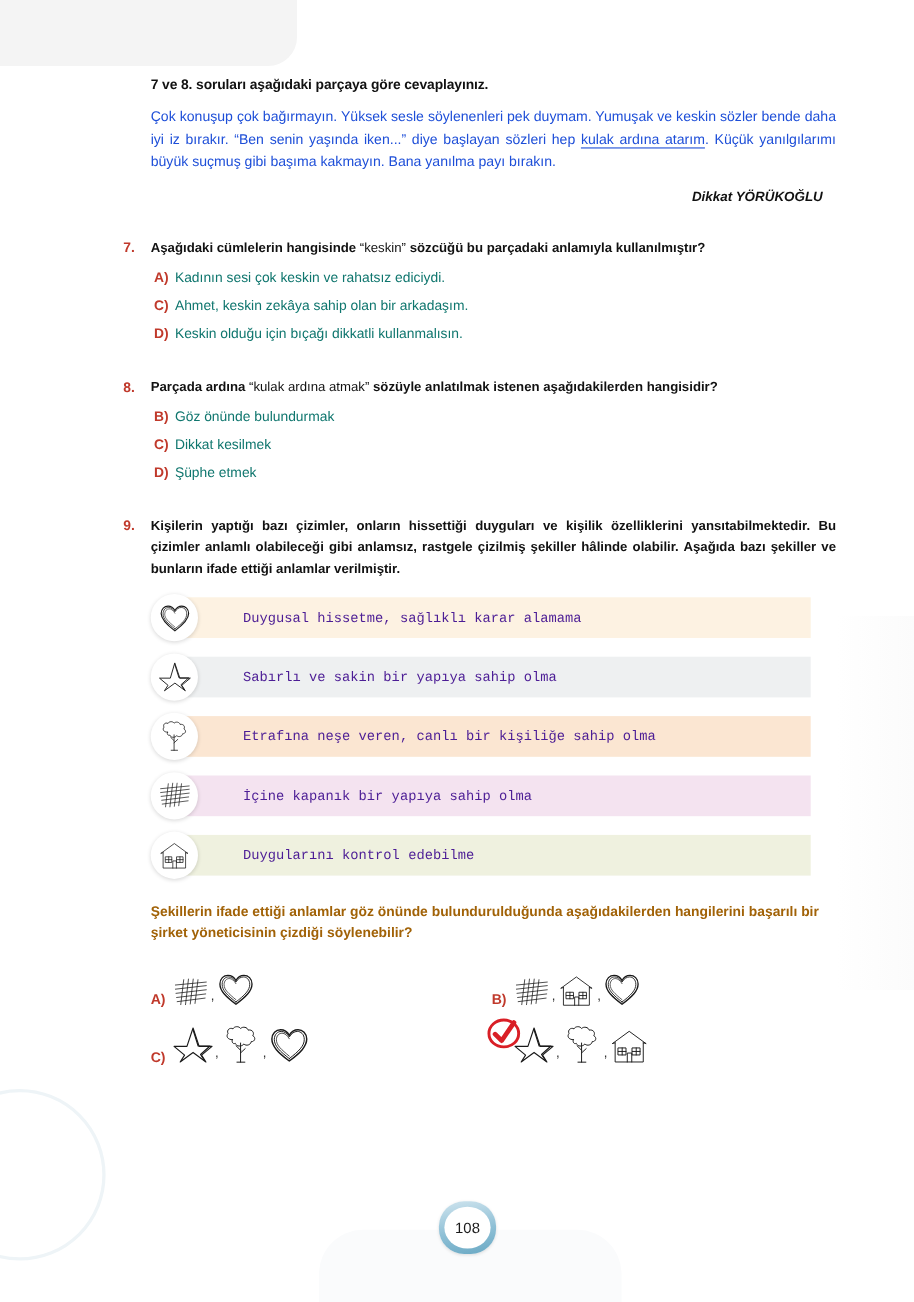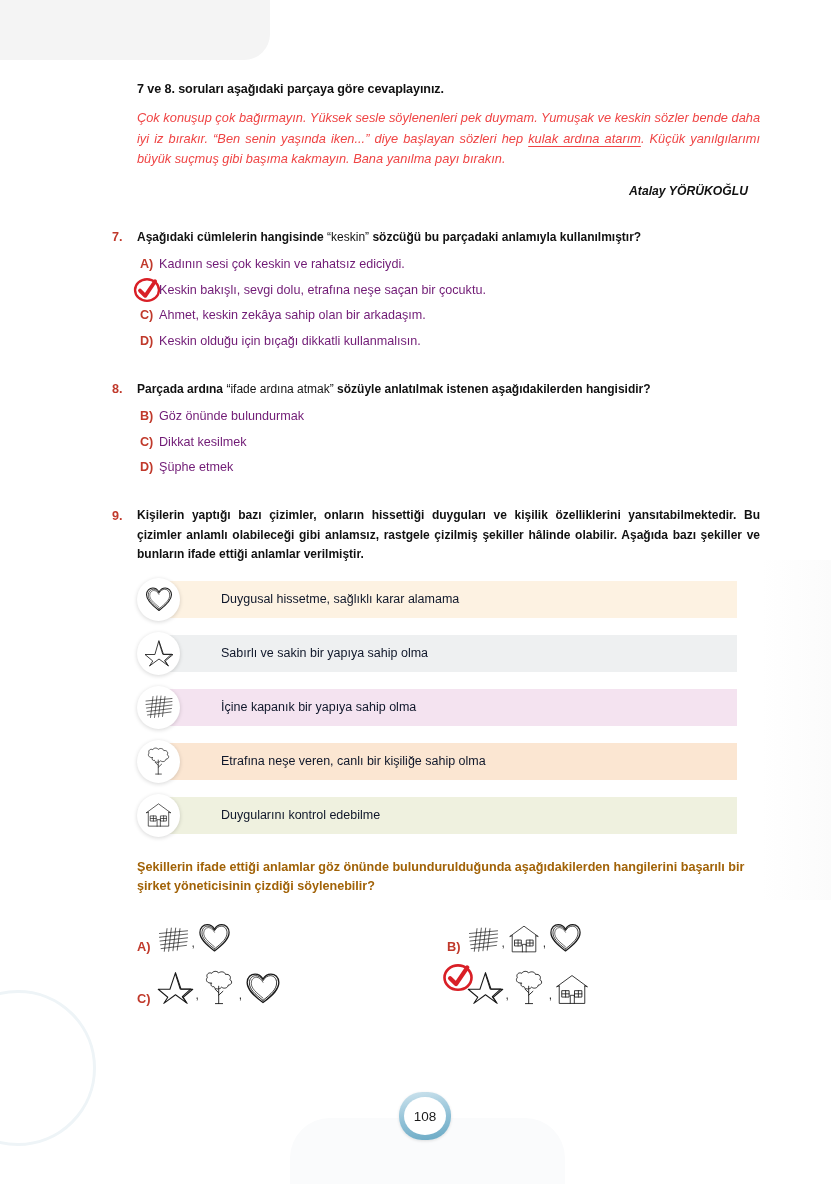--- a/index.html
+++ b/index.html
@@ -68,30 +68,29 @@
     left: 112px;
     top: 70px;
     width: 648px;
   }
 
   
   .intro-head {
     font-size: 12.6px;
     font-weight: bold;
     color: #111;
-    margin: 12px 0 12px 25px;
+    margin: 0 0 12px 25px;
     letter-spacing: -0.1px;
   }
   .passage {
     margin: 0 0 0 25px;
     font-size: 12.8px;
     line-height: 20.5px;
     text-align: justify;
-    color: #ef4444;
-    font-style: italic;
+    color: #1d4ed8;
   }
   .passage .u {
     text-decoration: underline;
     text-underline-offset: 2.5px;
   }
   .author {
     margin: 14px 12px 0 0;
     text-align: right;
     font-size: 12.2px;
     font-weight: bold;
@@ -140,21 +139,21 @@
     font-weight: bold;
     color: #c0392b;
     line-height: 18px;
     padding-left: 3px;
     box-sizing: border-box;
   }
   .opt-text {
     flex: 1;
     font-size: 12.6px;
     line-height: 18px;
-    color: #701a75;
+    color: #0f766e;
   }
   .opt.marked .opt-letter { visibility: hidden; }
 
   
   .mark {
     position: absolute;
     left: -5px;
     top: -5px;
     width: 30px;
     height: 28px;
@@ -176,21 +175,22 @@
     left: 22px;
     top: 0;
     right: 0;
     height: 37px;
     display: flex;
     align-items: center;
   }
   .shape-label {
     padding-left: 62px;
     font-size: 12.5px;
-    color: #0f172a;
+    color: #4c1d95;
+    font-family: Liberation Mono, monospace;
   }
   .shape-badge {
     position: absolute;
     left: 0;
     top: -3px;
     width: 43px;
     height: 43px;
     border-radius: 50%;
     background: #ffffff;
     box-shadow: 0 1px 4px rgba(0,0,0,0.16);
@@ -350,54 +350,47 @@
 
   <div class="deco-top-band"></div>
   <div class="deco-right-fade"></div>
   <div class="deco-left-arc"></div>
   <div class="deco-bottom-band"></div>
 
   <div class="content">
 
     <div class="intro-head">7 ve 8. soruları aşağıdaki parçaya göre cevaplayınız.</div>
     <p class="passage"><span>Çok konuşup çok bağırmayın. Yüksek sesle söylenenleri pek duymam. Yumuşak ve keskin sözler bende daha iyi iz bırakır. “Ben senin yaşında iken...” diye başlayan sözleri hep </span><span class="u">kulak ardına atarım</span><span>. Küçük yanılgılarımı büyük suçmuş gibi başıma kakmayın. Bana yanılma payı bırakın.</span></p>
-    <div class="author">Atalay YÖRÜKOĞLU</div>
+    <div class="author">Dikkat YÖRÜKOĞLU</div>
 
     <div class="q-block">
       <div class="q-row">
         <div class="q-num">7.</div>
         <div class="q-text"><span>Aşağıdaki cümlelerin hangisinde </span><span class="thin">“keskin”</span><span> sözcüğü bu parçadaki anlamıyla kullanılmıştır?</span></div>
       </div>
       <div class="opts">
         <div class="opt">
           <div class="opt-letter">A)</div>
           <div class="opt-text">Kadının sesi çok keskin ve rahatsız ediciydi.</div>
         </div>
-        <div class="opt marked">
-          <svg class="mark">
-              <use href="#sym-check-mark" x="1" y="1" width="28" height="26"></use>
-            </svg>
-          <div class="opt-letter">B)</div>
-          <div class="opt-text">Keskin bakışlı, sevgi dolu, etrafına neşe saçan bir çocuktu.</div>
-        </div>
         <div class="opt">
           <div class="opt-letter">C)</div>
           <div class="opt-text">Ahmet, keskin zekâya sahip olan bir arkadaşım.</div>
         </div>
         <div class="opt">
           <div class="opt-letter">D)</div>
           <div class="opt-text">Keskin olduğu için bıçağı dikkatli kullanmalısın.</div>
         </div>
       </div>
     </div>
 
     <div class="q-block">
       <div class="q-row">
         <div class="q-num">8.</div>
-        <div class="q-text"><span>Parçada ardına </span><span class="thin">“ifade ardına atmak”</span><span> sözüyle anlatılmak istenen aşağıdakilerden hangisidir?</span></div>
+        <div class="q-text"><span>Parçada ardına </span><span class="thin">“kulak ardına atmak”</span><span> sözüyle anlatılmak istenen aşağıdakilerden hangisidir?</span></div>
       </div>
       <div class="opts">
         <div class="opt">
           <div class="opt-letter">B)</div>
           <div class="opt-text">Göz önünde bulundurmak</div>
         </div>
         <div class="opt">
           <div class="opt-letter">C)</div>
           <div class="opt-text">Dikkat kesilmek</div>
         </div>
@@ -431,37 +424,37 @@
             <div class="shape-label">Sabırlı ve sakin bir yapıya sahip olma</div>
           </div>
           <div class="shape-badge">
             <svg width="30" height="29">
                 <use href="#sym-star" width="30" height="29"></use>
               </svg>
           </div>
         </div>
 
         <div class="shape-row">
+          <div class="shape-bar" style="background:#fbe6d2">
+            <div class="shape-label">Etrafına neşe veren, canlı bir kişiliğe sahip olma</div>
+          </div>
+          <div class="shape-badge">
+            <svg width="29" height="29">
+                <use href="#sym-tree" width="29" height="29"></use>
+              </svg>
+          </div>
+        </div>
+
+        <div class="shape-row">
           <div class="shape-bar" style="background:#f4e3f0">
             <div class="shape-label">İçine kapanık bir yapıya sahip olma</div>
           </div>
           <div class="shape-badge">
             <svg width="30" height="25">
                 <use href="#sym-scribble" width="30" height="25"></use>
-              </svg>
-          </div>
-        </div>
-
-        <div class="shape-row">
-          <div class="shape-bar" style="background:#fbe6d2">
-            <div class="shape-label">Etrafına neşe veren, canlı bir kişiliğe sahip olma</div>
-          </div>
-          <div class="shape-badge">
-            <svg width="29" height="29">
-                <use href="#sym-tree" width="29" height="29"></use>
               </svg>
           </div>
         </div>
 
         <div class="shape-row">
           <div class="shape-bar" style="background:#eff1df">
             <div class="shape-label">Duygularını kontrol edebilme</div>
           </div>
           <div class="shape-badge">
             <svg width="29" height="26">

